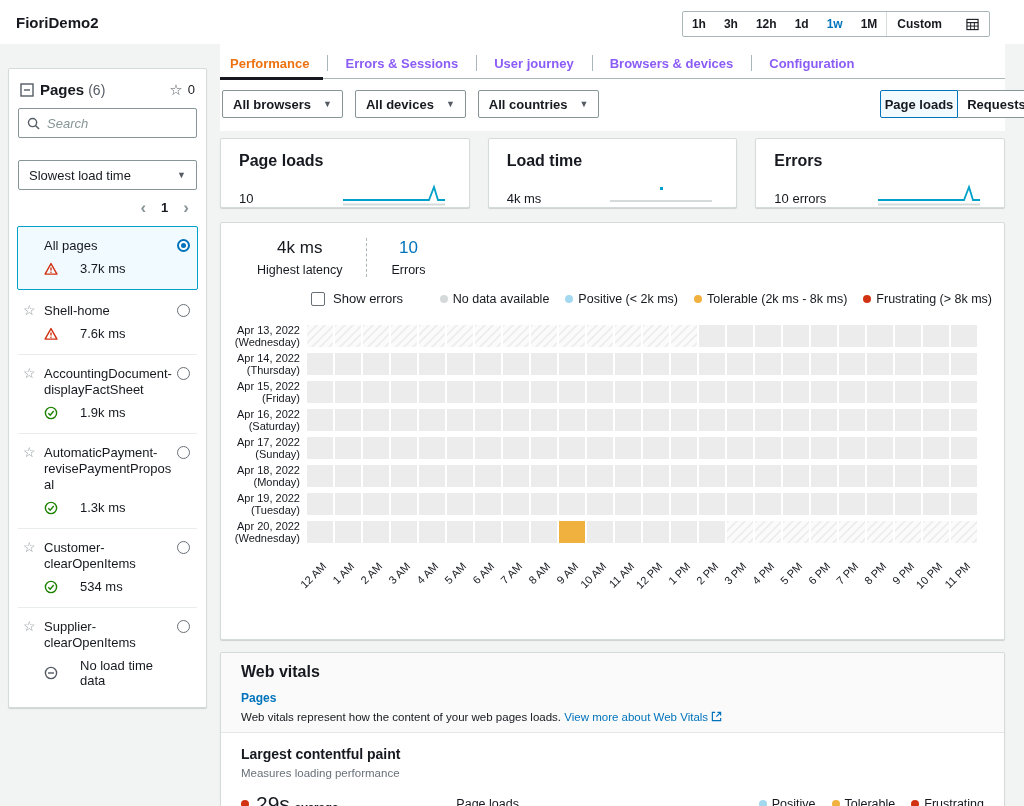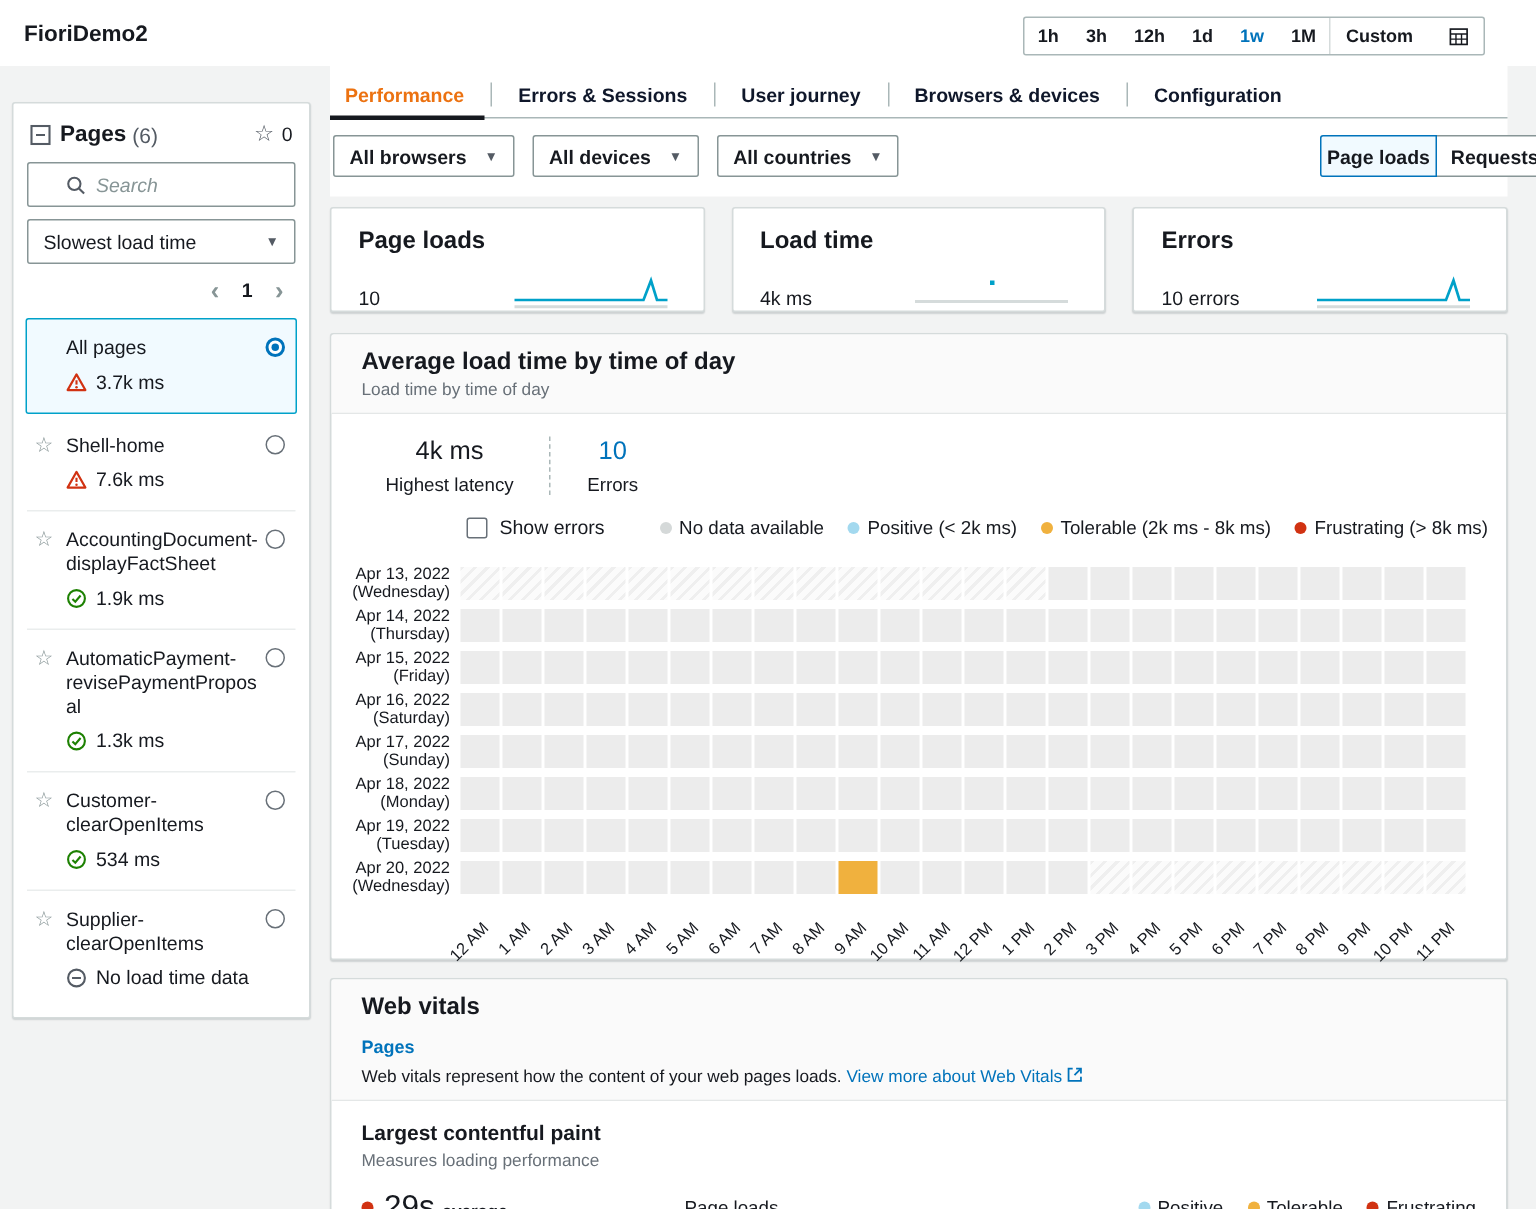--- a/index.html
+++ b/index.html
@@ -29,45 +29,45 @@
     position:absolute; left:8px; top:68px; width:199px;
     background:#fff; border:1px solid #d5dbdb; border-radius:2px;
     box-shadow:0 1px 1px rgba(0,28,36,.15);
     padding:12px 9px 6px;
   }
   .sb-head { display:flex; align-items:center; margin:0 2px 10px; }
   .sb-title { font-weight:700; font-size:15px; margin-left:6px; }
   .sb-count { color:#545b64; margin-left:4px; font-size:14px; }
   .sb-star-wrap { margin-left:auto; display:flex; align-items:center; gap:5px; }
   .star-glyph { color:#545b64; font-size:15px; line-height:1; }
-  .search-box { display:flex; align-items:center; gap:7px; height:30px; border:1px solid #879596; border-radius:2px; padding:0 25px; margin-bottom:8px; background:#fff; }
+  .search-box { display:flex; align-items:center; gap:7px; height:30px; border:1px solid #879596; border-radius:2px; padding:0 8px; margin-bottom:22px; background:#fff; }
   .search-box input { border:none; outline:none; width:100%; font-family:inherit; font-size:13px; font-style:italic; color:#16191f; }
   .search-box input::placeholder { color:#879596; font-style:italic; }
   .sort-select { display:flex; align-items:center; justify-content:space-between; height:30px; border:1px solid #879596; border-radius:2px; padding:0 10px; margin-bottom:6px; cursor:pointer; background:#fff; }
   .caret { font-size:9px; color:#545b64; }
   .pagination { display:flex; justify-content:flex-end; align-items:center; gap:15px; padding:3px 8px 10px; }
   .pg-arrow { color:#879596; font-size:17px; font-weight:700; line-height:1; cursor:pointer; }
   .pg-num { font-weight:700; font-size:13px; }
 
   .page-list { }
   .page-item { position:relative; padding:11px 22px 13px 26px; border-top:1px solid #eaeded; }
   .page-item.selected { border:1px solid #00a1c9; background:#f1faff; border-radius:2px; margin:0 -1px 2px; }
   .page-item.selected + .page-item { border-top:none; }
   .item-star { position:absolute; left:5px; top:10px; color:#879596; font-size:14px; cursor:pointer; }
   .item-name { font-size:13px; line-height:16px; word-break:break-word; }
   .item-radio { position:absolute; right:7px; top:12px; width:13px; height:13px; border:1px solid #687078; border-radius:50%; background:#fff; cursor:pointer; }
   .item-radio.checked { border:2px solid #0073bb; }
   .item-radio.checked::after { content:""; position:absolute; left:2px; top:2px; width:5px; height:5px; border-radius:50%; background:#0073bb; }
-  .item-metric { display:flex; align-items:center; gap:6px; margin-top:7px; font-size:13px; }
+  .item-metric { display:flex; align-items:center; gap:22px; margin-top:7px; font-size:13px; }
   .metric-icon svg { display:block; }
 
   
   .main-white { position:absolute; left:220px; top:44px; width:785px; height:87px; background:#fff; }
   .tabs { position:absolute; left:220px; top:48px; width:785px; height:31px; display:flex; border-bottom:1px solid #aab7b8; }
-  .tab { position:relative; display:flex; align-items:center; padding:0 18px; font-weight:700; font-size:13px; color:#0f172a; cursor:pointer; }
+  .tab { position:relative; display:flex; align-items:center; padding:0 18px; font-weight:700; font-size:13px; color:#8b5cf6; cursor:pointer; }
   .tab:first-child { padding-left:10px; }
   .tab:not(:first-child)::before { content:""; position:absolute; left:0; top:7px; width:1px; height:16px; background:#aab7b8; }
   .tab.active { color:#ec7211; }
   .tab.active::after { content:""; position:absolute; left:0; right:4px; bottom:-2px; height:3px; background:#16191f; }
 
   .filter-row { position:absolute; left:222px; top:90px; width:892px; display:flex; align-items:flex-end; }
   .dd { display:flex; align-items:center; gap:12px; height:28px; padding:0 10px; margin-right:12px; border:1px solid #879596; border-radius:2px; background:#fff; font-weight:700; font-size:13px; font-family:inherit; cursor:pointer; }
   .toggle { margin-left:auto; display:flex; }
   .seg { width:78px; height:28px; display:flex; align-items:center; justify-content:center; border:1px solid #879596; background:#fff; font-weight:700; font-size:13px; font-family:inherit; cursor:pointer; }
   .seg:not(:first-child) { border-left:none; }
@@ -347,24 +347,20 @@
           <svg width="110" height="28" viewBox="0 0 110 28">
             <line x1="2" y1="24.5" x2="104" y2="24.5" stroke="#d5dbdb" stroke-width="2"></line>
             <path d="M2 20 L88 20 L93 7 L97 20 L104 20" fill="none" stroke="#00a1c9" stroke-width="1.8"></path>
           </svg>
         </span>
       </div>
     </div>
   </div>
 
 <div class="panel" id="lt-panel">
-  <div class="panel-head">
-    <div class="panel-title">Average load time by time of day</div>
-    <div class="panel-sub">Load time by time of day</div>
-  </div>
   <div class="stats" id="lt-stats">
       <div class="stat">
         <div class="stat-value">4k ms</div>
         <div class="stat-label">Highest latency</div>
       </div>
       <div class="stat">
         <div class="stat-value hl">10</div>
         <div class="stat-label">Errors</div>
       </div>
     </div>

